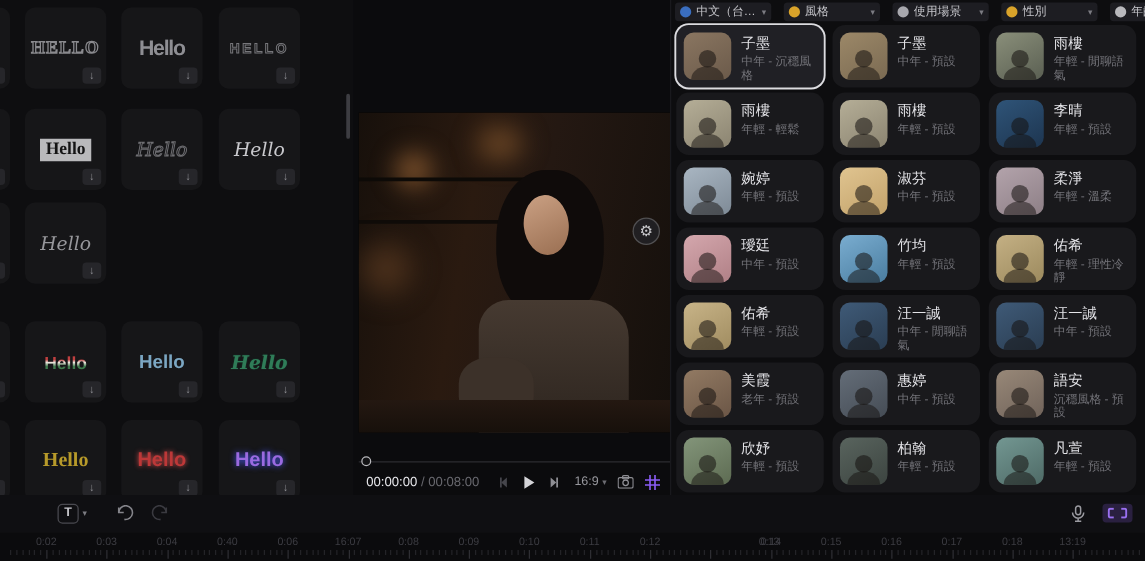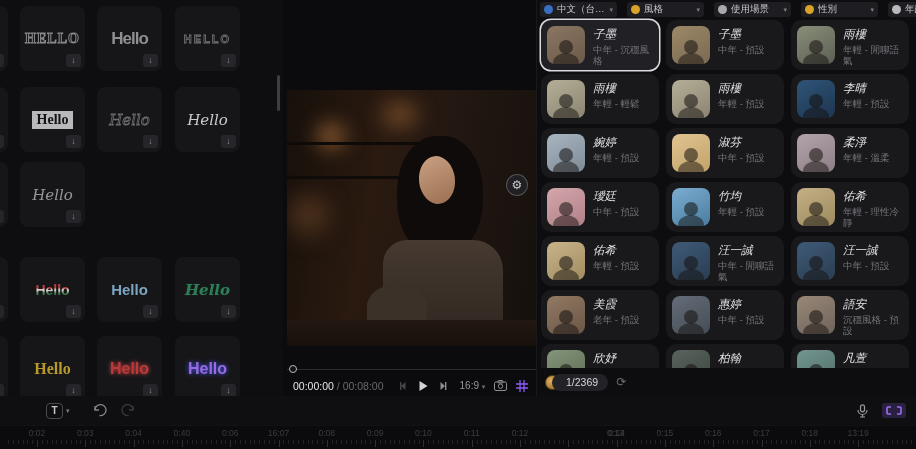--- a/index.html
+++ b/index.html
@@ -111,21 +111,21 @@
   .filter-caret { font-size:7px; color:#7c7c82; margin-left:2px; }
   .voice-card { position:absolute; width:118px; height:50px; border-radius:10px;
     background:#19191c; cursor:pointer; }
   .voice-card.selected { background:#202025; box-shadow:0 0 0 1.5px #dcdce0; }
   .voice-avatar { position:absolute; left:6px; top:6px; width:38px; height:38px;
     border-radius:8px; overflow:hidden; }
   .voice-avatar .ph { position:absolute; left:50%; top:38%; width:14px; height:14px;
     border-radius:50%; transform:translateX(-50%); background:rgba(20,16,14,.55); }
   .voice-avatar .pb { position:absolute; left:50%; top:72%; width:26px; height:20px;
     border-radius:50% 50% 0 0; transform:translateX(-50%); background:rgba(20,16,14,.5); }
-  .voice-name { position:absolute; left:52px; top:7px; font-size:11.5px; color:#e4e4e8;font-style:italic; }
+  .voice-name { position:absolute; left:52px; top:7px; font-size:11.5px; color:#e4e4e8; }
   .voice-desc { position:absolute; left:52px; top:24px; width:62px; font-size:9.5px;
     color:#74747a; line-height:11px; }
   #voice-bottom-bar { position:absolute; left:0; bottom:0; width:100%; height:28px;
     background:#0d0d0f; display:flex; align-items:center; padding-left:8px; }
   #coin { width:15px; height:15px; border-radius:50%;
     background:radial-gradient(circle at 35% 35%,#e0b060,#8a5f22); border:1px solid #5c4418; }
   #quota-pill { margin-left:-8px; height:17px; background:#232327; border-radius:9px;
     padding:0 10px 0 14px; font-size:10.5px; color:#d6d6da; line-height:17px; z-index:-0; }
   #refresh-btn { background:none; border:none; color:#6a6a70; font-size:12px; margin-left:8px;
     cursor:pointer; }
@@ -490,25 +490,20 @@
         </div>
         <div class="voice-card" style="left: 254px; top: 344px;">
           <div class="voice-avatar" style="background: linear-gradient(150deg, rgb(115, 151, 146), rgb(78, 106, 102));">
             <div class="ph"></div>
             <div class="pb"></div>
           </div>
           <div class="voice-name">凡萱</div>
           <div class="voice-desc">年輕 - 預設</div>
         </div>
       </div>
-    <div id="voice-bottom-bar">
-      <div id="coin"></div>
-      <div id="quota-pill">1/2369</div>
-      <button id="refresh-btn">⟳</button>
-    </div>
   </div>
 
 
   <div id="bottom-toolbar">
     <button id="text-tool">
       <span class="tbox">T</span>
       <span class="caret">▾</span>
     </button>
     <button class="hist-btn">
       <svg width="15" height="13" viewBox="0 0 15 13" fill="none" stroke="#85858b" stroke-width="1.3">

